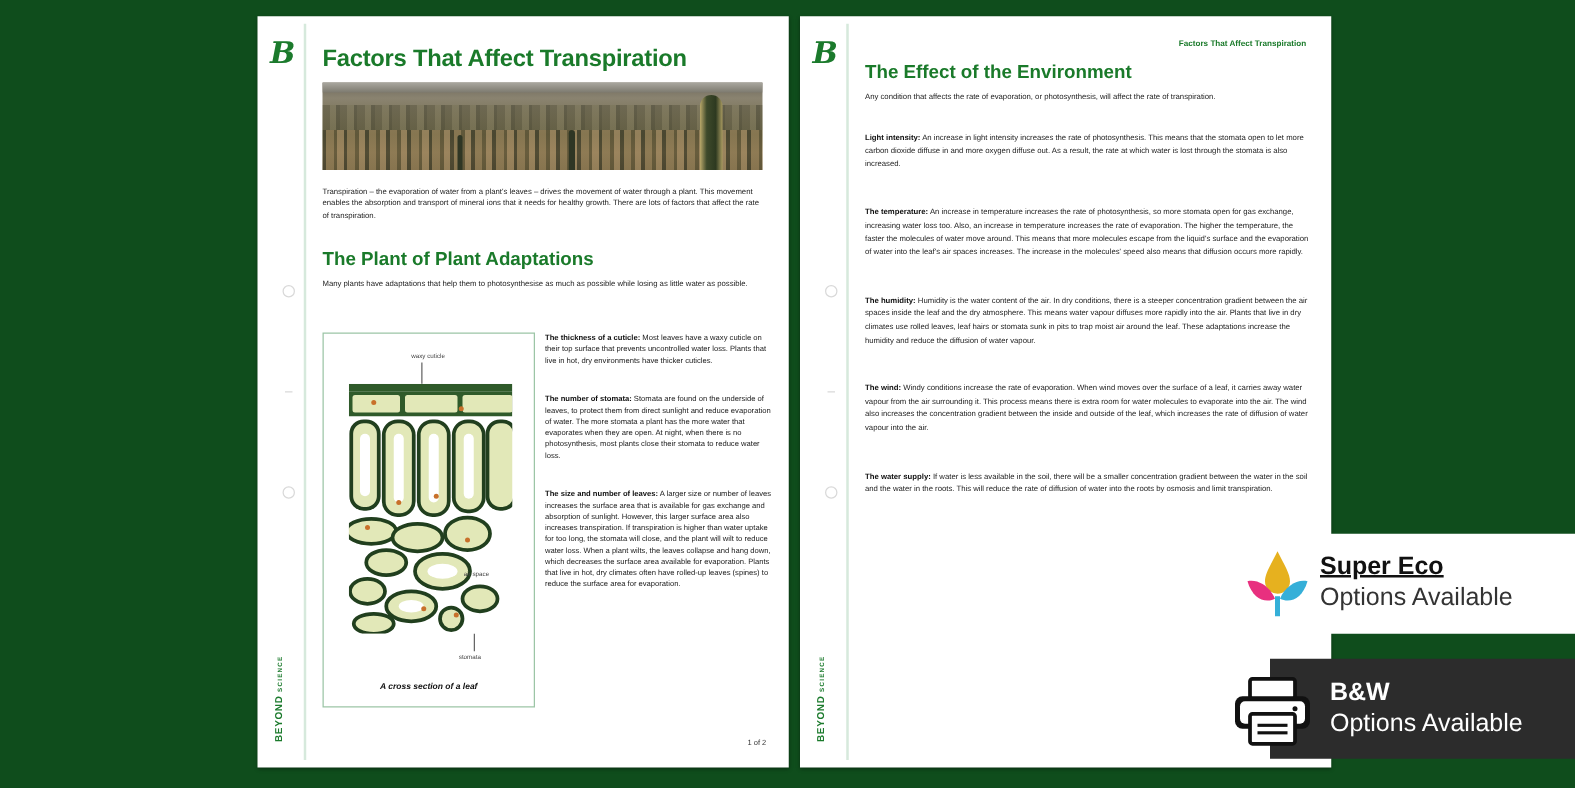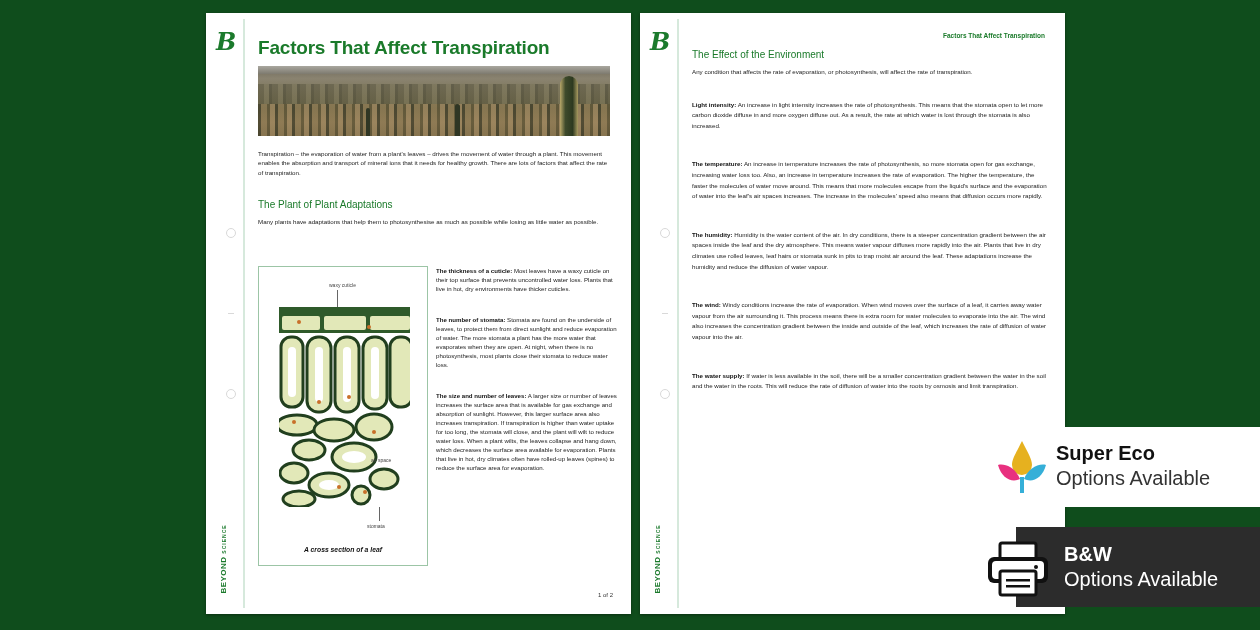--- a/index.html
+++ b/index.html
@@ -18,34 +18,34 @@
   .title { font-weight:bold; font-size:19px; color:#1a7a2a; letter-spacing:-.2px; }
   .hero { width:352px; height:70px; margin-top:7px; position:relative; overflow:hidden;
     background:linear-gradient(180deg,#6f6a5d 0%,#8a8370 18%,#7c7558 40%,#6b6644 60%,#8e7a52 80%,#6d5f3e 100%); }
   .hero .sky { position:absolute; left:0; right:0; top:0; height:8px; background:linear-gradient(#a9a79f,#7d7a6f); }
   .hero .hill { position:absolute; left:0; right:0; top:18px; height:20px; background:repeating-linear-gradient(90deg,#5e5a44 0 6px,#7b755a 6px 11px,#4c4a38 11px 14px); opacity:.6; }
   .hero .scrub { position:absolute; left:0; right:0; bottom:0; height:32px; background:repeating-linear-gradient(90deg,#3f3d2a 0 3px,#8f7b55 3px 9px,#5c5336 9px 12px,#a08861 12px 17px); opacity:.75; }
   .hero .cactus { position:absolute; right:32px; top:10px; width:18px; height:62px; background:linear-gradient(90deg,#b9a86a,#3e4a2b 30%,#2d3920 70%,#a89a60); border-radius:9px 9px 0 0; }
   .hero .cactus.small1 { right:150px; top:38px; width:5px; height:34px; border-radius:3px; background:#2f3624; }
   .hero .cactus.small2 { right:240px; top:42px; width:4px; height:30px; border-radius:2px; background:#2f3624; }
   p.body { font-size:6.2px; line-height:9.3px; color:#222; }
-  h2.section { font-weight:normal; font-size:10px; color:#1a7a2a; }
+  h2.section { font-weight:bold; font-size:15px; color:#1a7a2a; }
   .figure { position:absolute; left:52px; top:253px; width:170px; height:300px; border:1.5px solid #9cc5a6; }
   .figure .lbl { position:absolute; font-size:5px; color:#444; }
   .figure .caption { position:absolute; left:0; right:0; bottom:12px; text-align:center; font-size:6.8px; font-weight:bold; font-style:italic; color:#111; }
   .figure .leaf { position:absolute; left:20px; top:40px; width:131px; height:200px; overflow:hidden; }
   .figure .line { position:absolute; width:1px; background:#666; }
   .col2 { position:absolute; left:230px; top:253px; width:182px; }
   .col2 p { font-size:6.1px; line-height:9px; color:#222; margin-bottom:22px; }
   .col2 b, .p2 p b { color:#111; }
   .pagenum { position:absolute; right:18px; bottom:16px; font-size:6px; color:#333; }
   .running { position:absolute; right:20px; top:19px; font-size:6.5px; font-weight:bold; color:#1a7a2a; }
   .p2 .content p { font-size:6.2px; line-height:10.6px; color:#222; }
   .badge-eco { position:absolute; left:1016px; top:427px; width:244px; height:80px; background:#fff; }
-  .badge-eco .t1 { position:absolute; left:40px; top:15px; font-size:20px; font-weight:bold; color:#111; }
+  .badge-eco .t1 { position:absolute; left:40px; top:15px; font-size:20px; font-weight:bold; color:#111;text-decoration:underline; }
   .badge-eco .t2 { position:absolute; left:40px; top:40px; font-size:20px; color:#333; }
   .badge-bw { position:absolute; left:1016px; top:527px; width:244px; height:80px; background:#2c2c2c; }
   .badge-bw .t1 { position:absolute; left:48px; top:16px; font-size:20px; font-weight:bold; color:#fff; }
   .badge-bw .t2 { position:absolute; left:48px; top:41px; font-size:20px; color:#fff; }
   .badge-bw .printer { position:absolute; left:-30px; top:14px; width:64px; height:56px; }
 </style>
 </head>
 <body>
 
 <div class="page p1">

